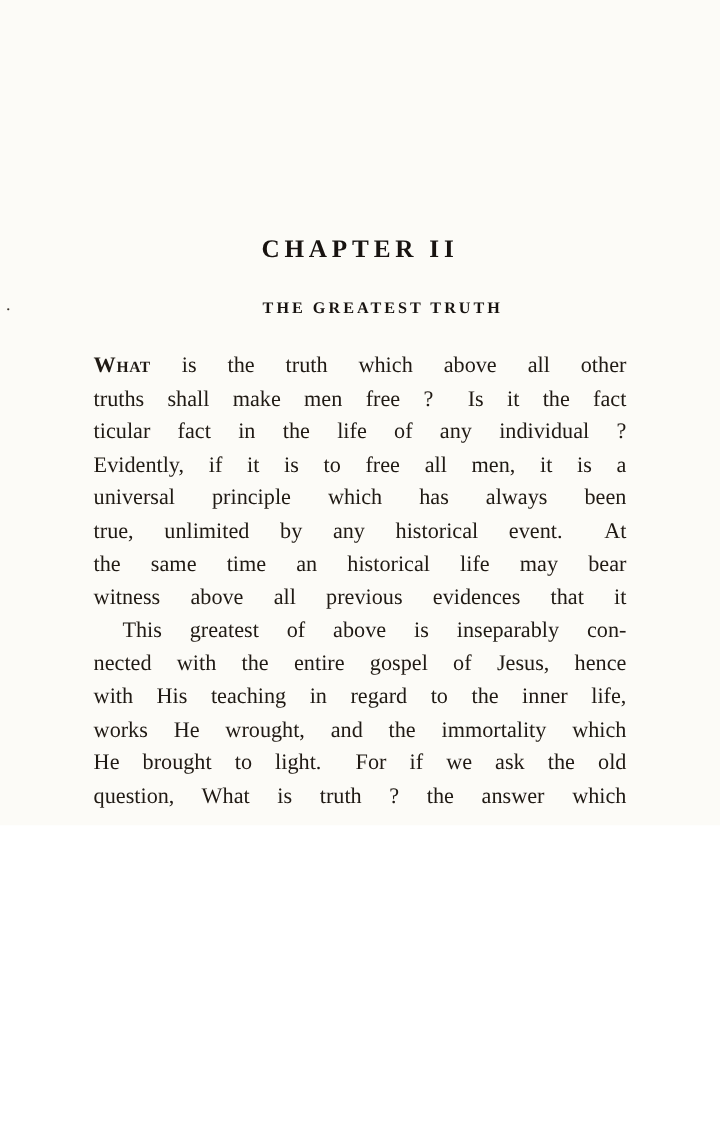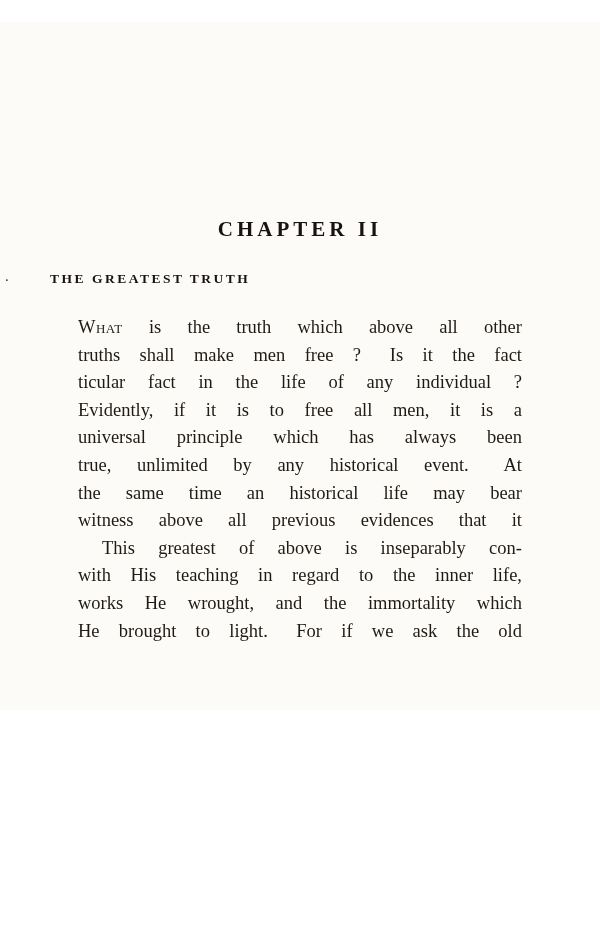--- a/index.html
+++ b/index.html
@@ -8,39 +8,38 @@
     background: #ffffff;
   }
   .page {
     position: relative;
     width: 600px;
     height: 688px;
     background: #fcfbf7;
     font-family: "Liberation Serif", "DejaVu Serif", serif;
     color: #1c1712;
     overflow: hidden;
-    margin-top: 22px;
   }
   .chapter-heading {
     position: absolute;
     top: 195px;
     left: 0;
     right: 0;
     text-align: center;
     font-size: 21px;
     font-weight: bold;
     letter-spacing: 4px;
     color: #181310;
   }
   .section-heading {
     position: absolute;
     top: 249px;
-    left: 12px;
+    left: 0;
     right: 0;
-    text-align: left;
+    text-align: center;
     font-size: 13.5px;
     font-weight: bold;
     letter-spacing: 2.5px;
     color: #181310;
     padding-left: 38px;
   }
   .margin-mark {
     position: absolute;
     left: 5px;
     top: 246px;
@@ -66,20 +65,21 @@
   }
   .line.flush {
     text-align-last: left;
   }
   .line.indent {
     text-indent: 24px;
   }
   .smallcaps {
     font-variant: small-caps;
     letter-spacing: 0.5px;
+    font-weight: bold;
   }
   .page-number {
     position: absolute;
     top: 770px;
     left: 110px;
     font-size: 12.5px;
     font-weight: bold;
     color: #0f172a;
   }
 </style>
@@ -99,20 +99,22 @@
         <div class="line">truths shall make men free ?  Is it the fact</div>
         <div class="line">ticular fact in the life of any individual ?</div>
         <div class="line">Evidently, if it is to free all men, it is a</div>
         <div class="line">universal principle which has always been</div>
         <div class="line">true, unlimited by any historical event.  At</div>
         <div class="line">the same time an historical life may bear</div>
         <div class="line">witness above all previous evidences that it</div>
       </div>
       <div class="paragraph">
         <div class="line indent">This greatest of above is inseparably con-</div>
+        <div class="line">nected with the entire gospel of Jesus, hence</div>
         <div class="line">with His teaching in regard to the inner life,</div>
         <div class="line">works He wrought, and the immortality which</div>
         <div class="line">He brought to light.  For if we ask the old</div>
+        <div class="line">question, What is truth ? the answer which</div>
       </div>
     </div>
 
   <div class="page-number">14</div>
 </div>
 
 </body></html>

